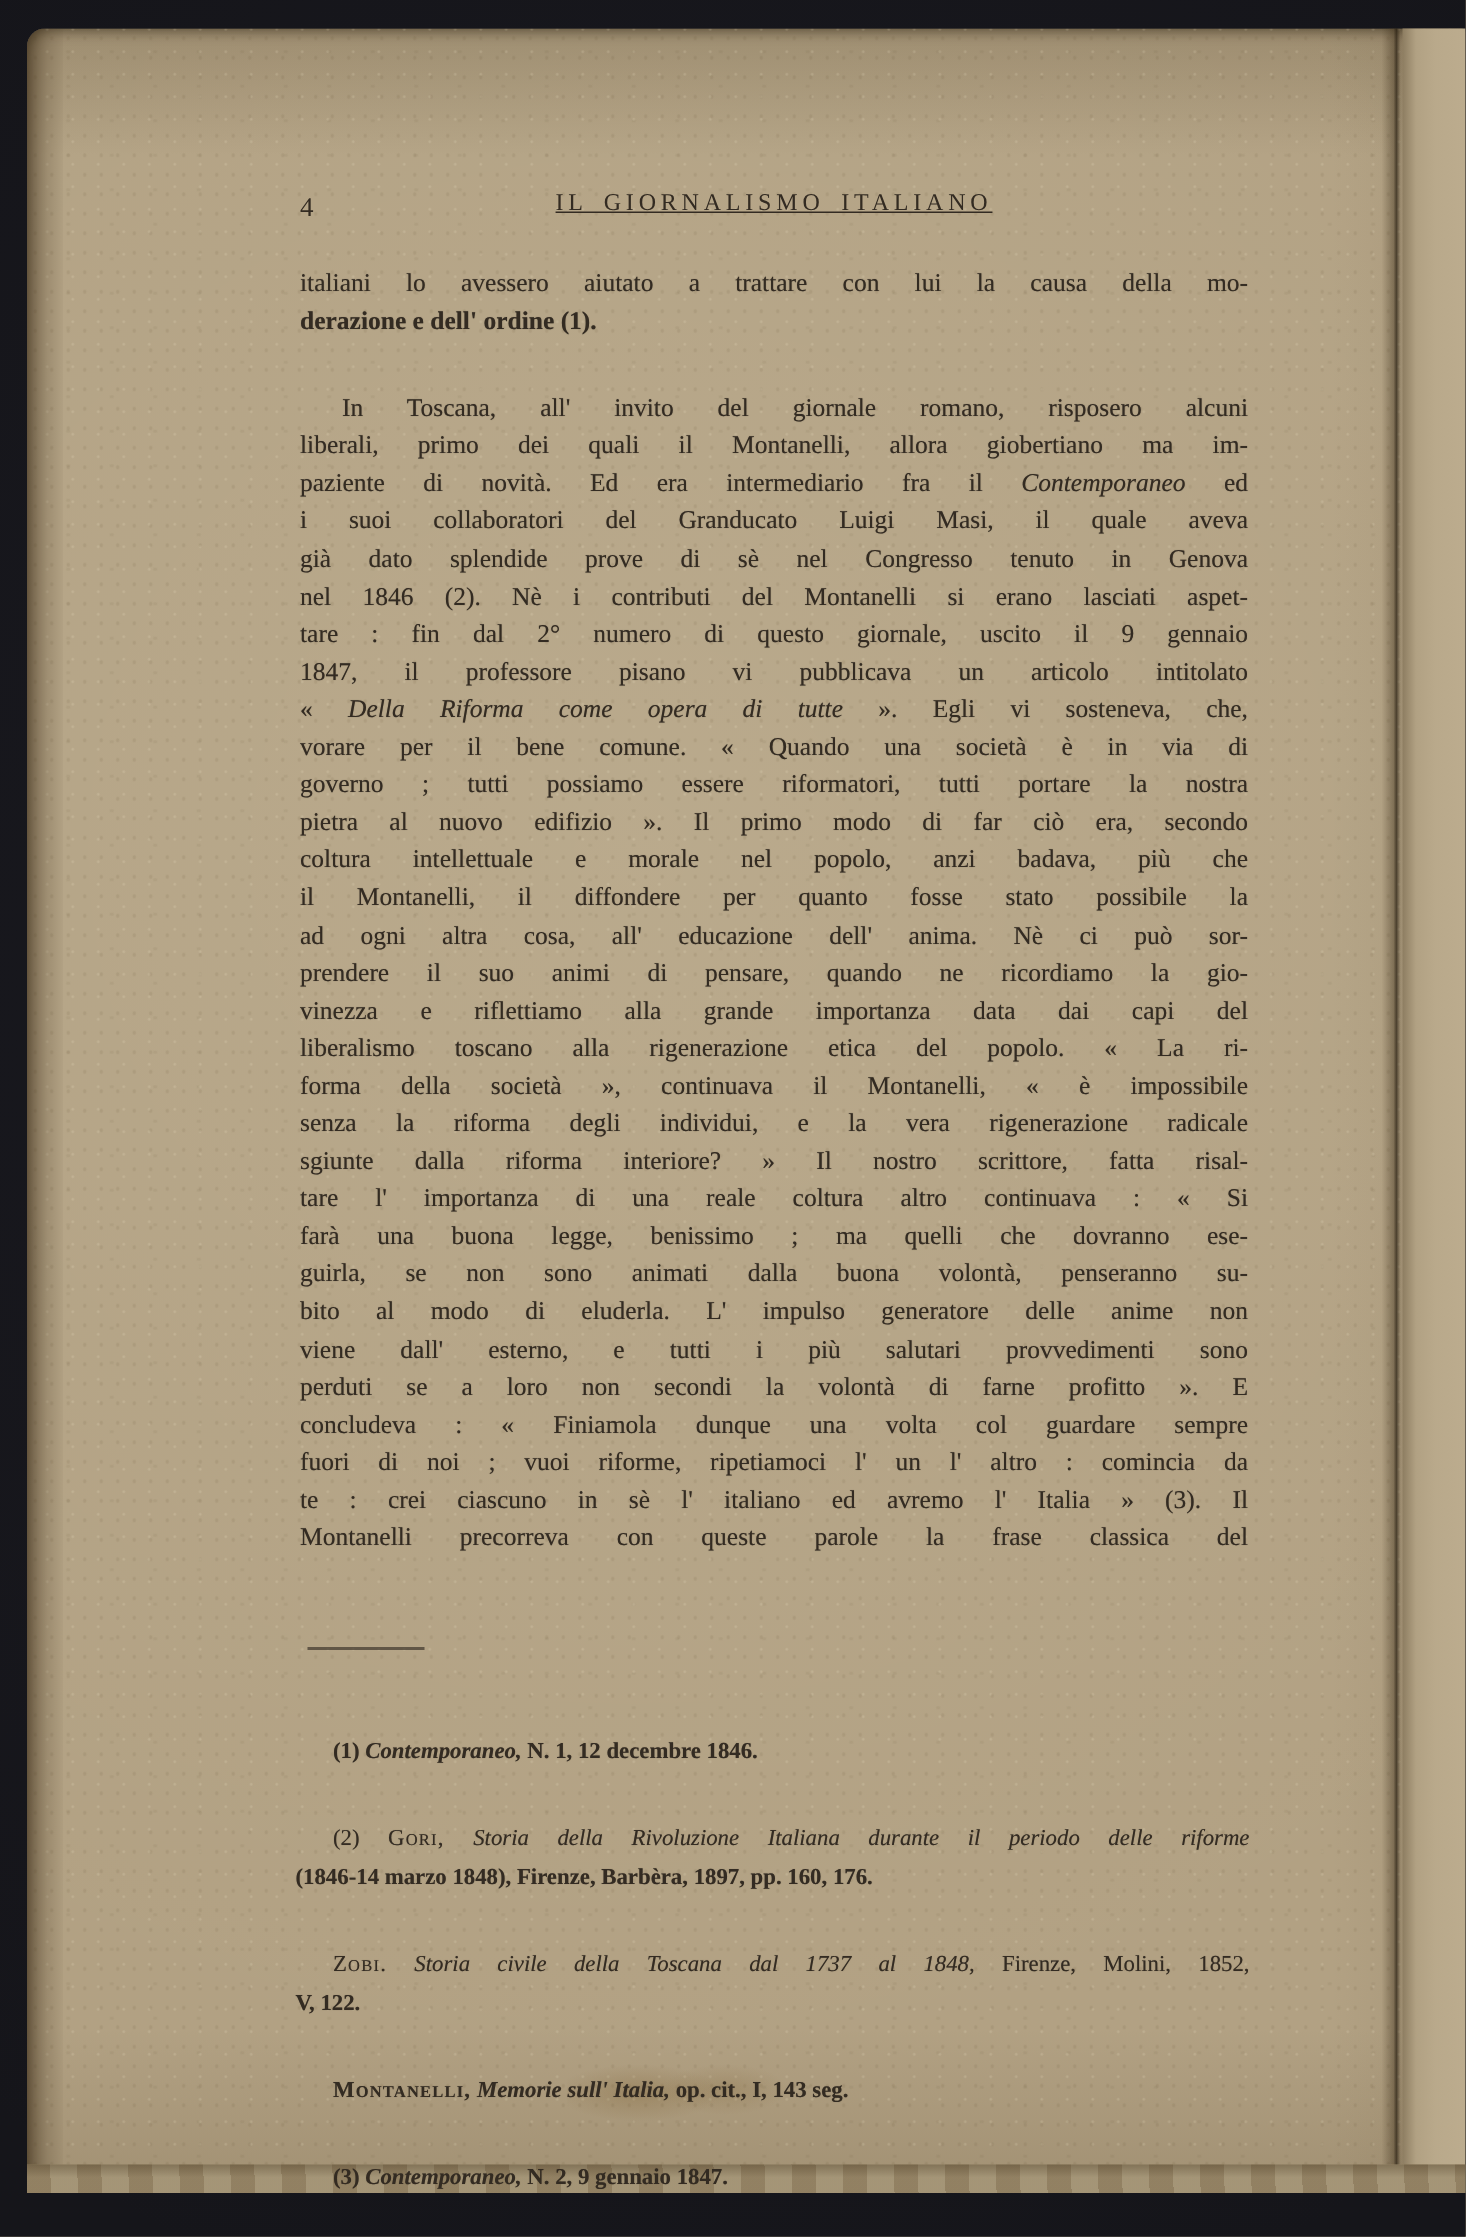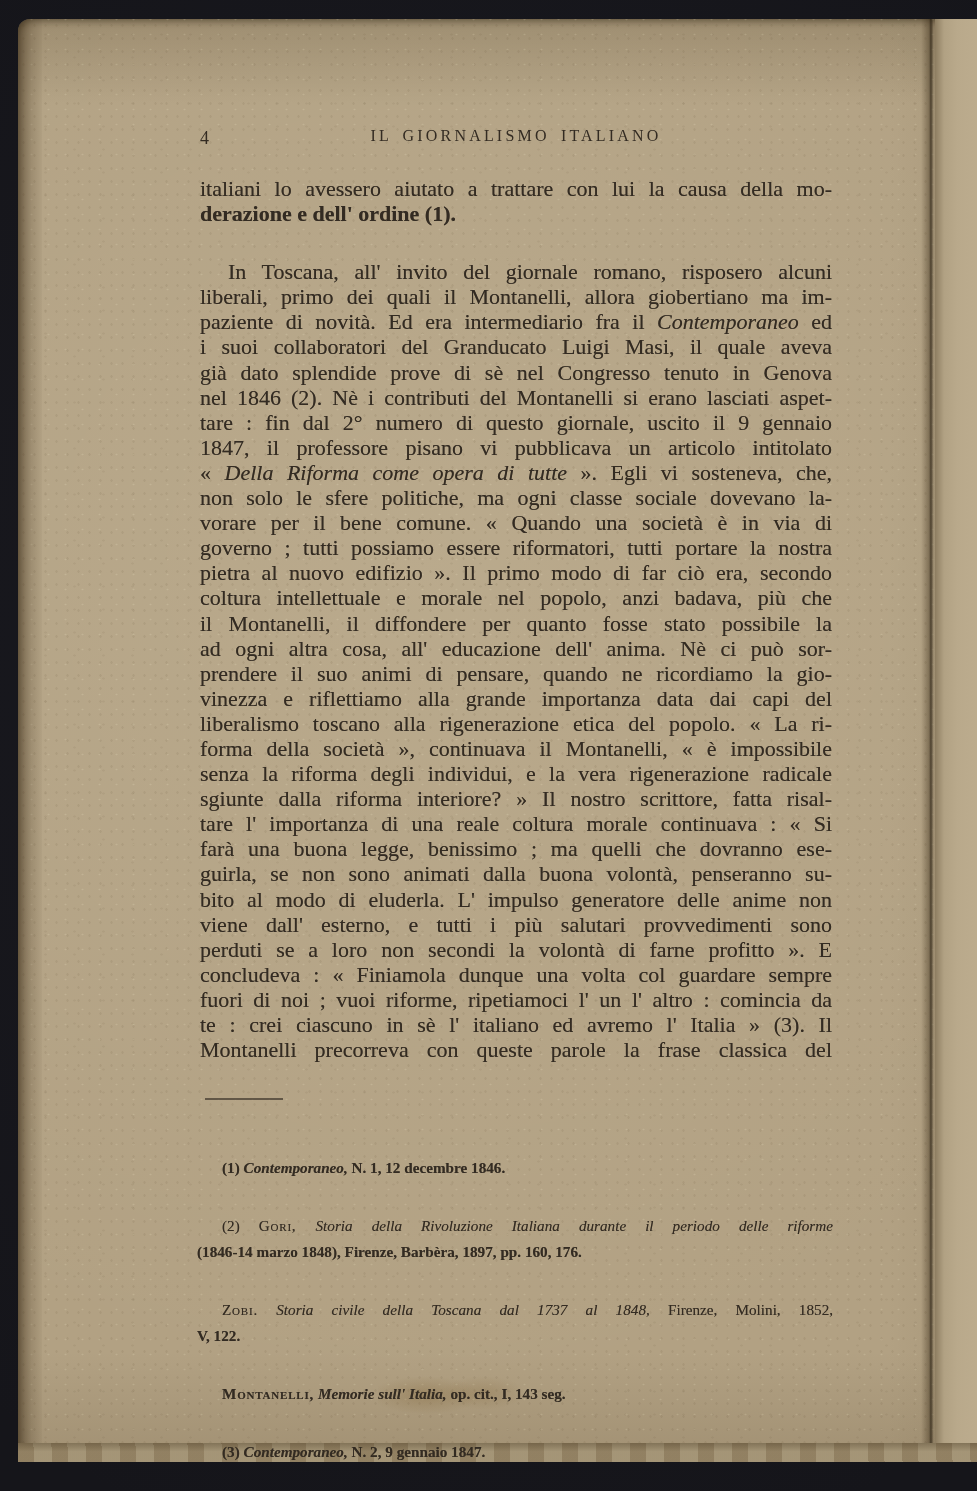--- a/index.html
+++ b/index.html
@@ -44,23 +44,23 @@
       linear-gradient(180deg, rgba(56,42,21,0.35), rgba(56,42,21,0.05) 45%),
       repeating-linear-gradient(88deg, rgba(140,122,90,0.35) 0 16px, rgba(196,184,152,0.35) 16px 34px),
       var(--paper-dark);}
   .stain{position:absolute;left:360px;top:1352px;width:170px;height:44px;pointer-events:none;
     background:
       radial-gradient(45% 60% at 28% 55%, rgba(120,90,42,0.30), transparent 72%),
       radial-gradient(35% 55% at 62% 50%, rgba(120,90,42,0.22), transparent 70%);}
   
   .header{position:absolute;left:182px;top:108px;width:632px;text-align:center;color:var(--ink);}
   .pagenum{position:absolute;left:0;top:1px;font-size:18px;}
-  .runtitle{font-size:16px;letter-spacing:3.2px;word-spacing:4px;}
+  .runtitle{font-size:16px;letter-spacing:3.2px;word-spacing:4px;text-decoration:underline;}
   .bodytext{position:absolute;left:182px;top:157px;width:632px;
-    font-size:22px;line-height:25.1px;color:var(--ink);
+    font-size:17px;line-height:25.1px;color:var(--ink);
     text-shadow:0 0 0.6px rgba(51,43,34,0.55);}
   .footnotes{position:absolute;left:179px;top:1103px;width:636px;
     font-size:15.2px;line-height:25.4px;color:var(--ink);
     text-shadow:0 0 0.5px rgba(51,43,34,0.5);}
   .tline{text-align:justify;text-align-last:justify;text-justify:inter-word;white-space:normal;}
   .tline.pend{text-align-last:left;font-weight:bold;}
   .tline.ind{text-indent:28px;margin-top:33px;}
   .footnotes .tline.ind{text-indent:25px;}
   .i{font-style:italic;}
   .sc{font-variant-caps:small-caps;letter-spacing:0.8px;}
@@ -89,34 +89,33 @@
         <div class="tline pend"><span>derazione e dell' ordine (1).</span></div>
         <div class="tline ind"><span>In Toscana, all' invito del giornale romano, risposero alcuni</span></div>
         <div class="tline"><span>liberali, primo dei quali il Montanelli, allora giobertiano ma im-</span></div>
         <div class="tline"><span>paziente di novità. Ed era intermediario fra il </span><span class="i">Contemporaneo</span><span> ed</span></div>
         <div class="tline"><span>i suoi collaboratori del Granducato Luigi Masi, il quale aveva</span></div>
         <div class="tline"><span>già dato splendide prove di sè nel Congresso tenuto in Genova</span></div>
         <div class="tline"><span>nel 1846 (2). Nè i contributi del Montanelli si erano lasciati aspet-</span></div>
         <div class="tline"><span>tare : fin dal 2° numero di questo giornale, uscito il 9 gennaio</span></div>
         <div class="tline"><span>1847, il professore pisano vi pubblicava un articolo intitolato</span></div>
         <div class="tline"><span>« </span><span class="i">Della Riforma come opera di tutte</span><span> ». Egli vi sosteneva, che,</span></div>
-        <div class="tline"><span>non solo le sfere politiche, ma ogni classe sociale dovevano la-</span></div>
         <div class="tline"><span>vorare per il bene comune. « Quando una società è in via di</span></div>
         <div class="tline"><span>governo ; tutti possiamo essere riformatori, tutti portare la nostra</span></div>
         <div class="tline"><span>pietra al nuovo edifizio ». Il primo modo di far ciò era, secondo</span></div>
         <div class="tline"><span>coltura intellettuale e morale nel popolo, anzi badava, più che</span></div>
         <div class="tline"><span>il Montanelli, il diffondere per quanto fosse stato possibile la</span></div>
         <div class="tline"><span>ad ogni altra cosa, all' educazione dell' anima. Nè ci può sor-</span></div>
         <div class="tline"><span>prendere il suo animi di pensare, quando ne ricordiamo la gio-</span></div>
         <div class="tline"><span>vinezza e riflettiamo alla grande importanza data dai capi del</span></div>
         <div class="tline"><span>liberalismo toscano alla rigenerazione etica del popolo. « La ri-</span></div>
         <div class="tline"><span>forma della società », continuava il Montanelli, « è impossibile</span></div>
         <div class="tline"><span>senza la riforma degli individui, e la vera rigenerazione radicale</span></div>
         <div class="tline"><span>sgiunte dalla riforma interiore? » Il nostro scrittore, fatta risal-</span></div>
-        <div class="tline"><span>tare l' importanza di una reale coltura morale continuava : « Si</span></div>
+        <div class="tline"><span>tare l' importanza di una reale coltura altro continuava : « Si</span></div>
         <div class="tline"><span>farà una buona legge, benissimo ; ma quelli che dovranno ese-</span></div>
         <div class="tline"><span>guirla, se non sono animati dalla buona volontà, penseranno su-</span></div>
         <div class="tline"><span>bito al modo di eluderla. L' impulso generatore delle anime non</span></div>
         <div class="tline"><span>viene dall' esterno, e tutti i più salutari provvedimenti sono</span></div>
         <div class="tline"><span>perduti se a loro non secondi la volontà di farne profitto ». E</span></div>
         <div class="tline"><span>concludeva : « Finiamola dunque una volta col guardare sempre</span></div>
         <div class="tline"><span>fuori di noi ; vuoi riforme, ripetiamoci l' un l' altro : comincia da</span></div>
         <div class="tline"><span>te : crei ciascuno in sè l' italiano ed avremo l' Italia » (3). Il</span></div>
         <div class="tline"><span>Montanelli precorreva con queste parole la frase classica del</span></div>
       </div>

